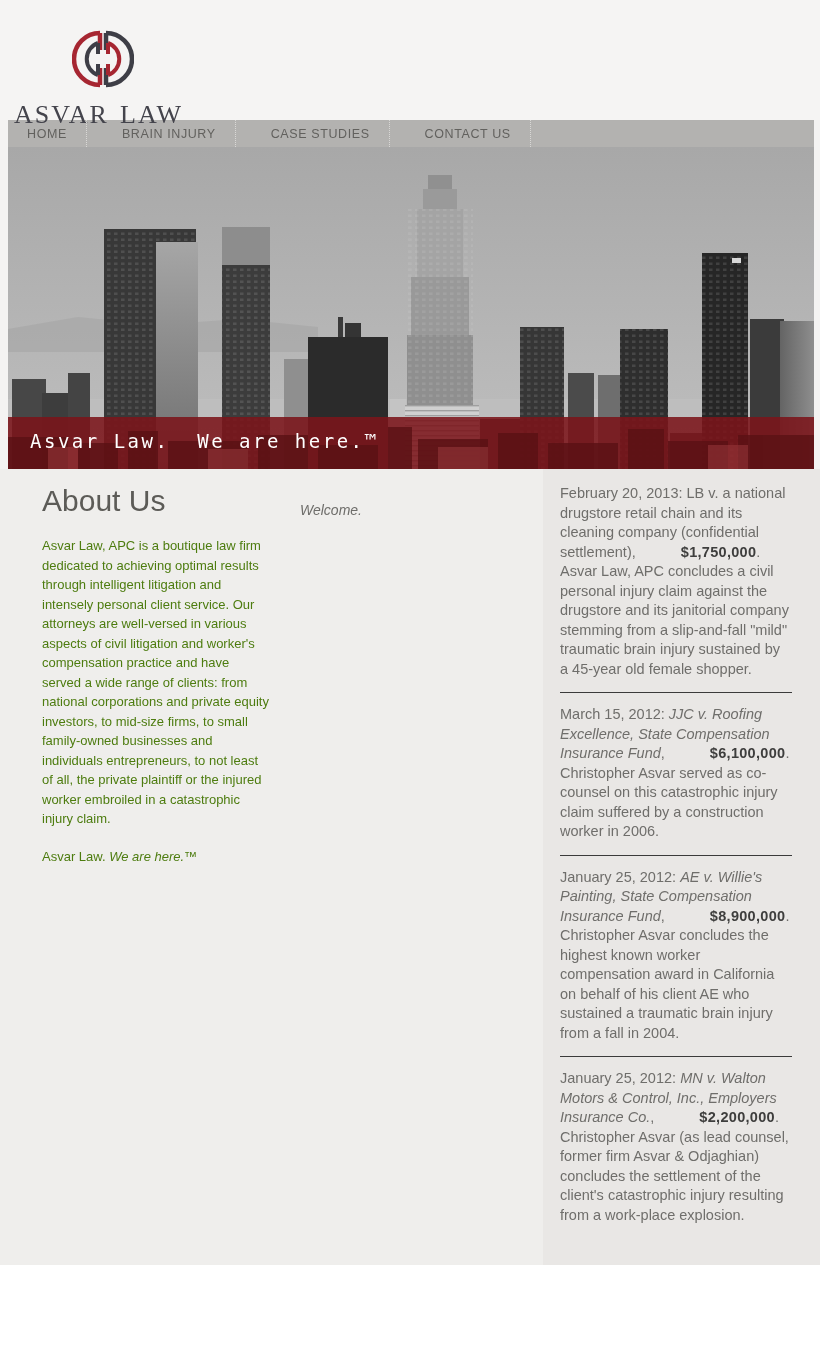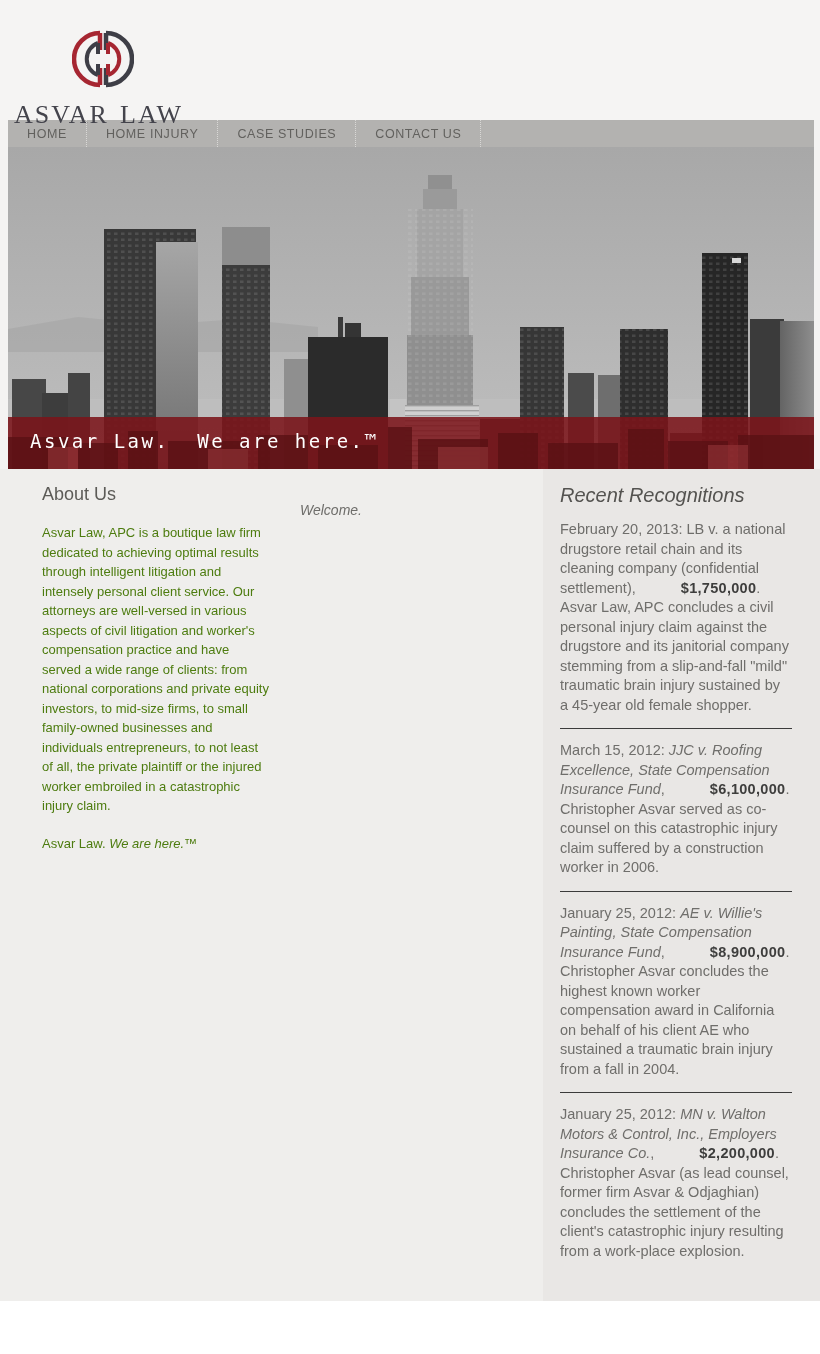--- a/index.html
+++ b/index.html
@@ -16,21 +16,21 @@
   .logo { display:inline-block; cursor:pointer; }
   .logo-mark { display:block; margin:0 0 2px 58px; }
   .logo-text {
     font-family:"Liberation Serif", serif;
     font-variant:small-caps; text-transform:lowercase;
     font-size:37px; letter-spacing:2px; color:#44444c; line-height:1;
   }
 
   
   .nav { background:#b3b2b0; height:27px; margin:0 6px 0 8px; display:flex; align-items:stretch; }
-  .nav ul { display:flex; list-style:none; height:100%; }
+  .nav ul { display:flex; list-style:none; height:100%;gap:16px; }
   .nav li {
     display:flex; align-items:center; padding:0 19px;
     font-size:12.5px; letter-spacing:0.6px; color:#62615e;
     border-right:1px dotted #d9d8d6; cursor:pointer; white-space:nowrap;
   }
   .nav li:first-child { border-left:1px dotted #d9d8d6; border-left-style:none; }
 
   
   .hero { position:relative; height:322px; margin:0 6px 0 8px; overflow:hidden; }
   .hero svg.sky { position:absolute; inset:0; display:block; }
@@ -44,21 +44,21 @@
     font-family:"DejaVu Sans Mono", monospace;
     font-size:19px; letter-spacing:2.5px; color:#ffffff; white-space:pre;
   }
 
   
   .content { display:flex; background:#efeeec; min-height:772px; align-items:stretch; }
   .col-left { width:270px; padding:15px 0 30px 42px; flex:0 0 auto; }
   .col-mid  { width:218px; margin-left:30px; padding-top:33px; flex:0 0 auto; }
   .col-right{ flex:1 1 auto; margin-left:25px; background:#e9e7e5; padding:15px 28px 40px 17px; }
 
-  .about-heading { font-size:18px; font-weight:400; color:#5c5b57; margin-bottom:18px; }
+  .about-heading { font-size:30px; font-weight:400; color:#5c5b57; margin-bottom:18px; }
   .col-left p { font-size:13px; line-height:19.5px; color:#4d7c0f; margin-bottom:14px; }
   .signature { font-size:15px; color:#7c7b78; margin-top:18px; }
   .signature .it { font-style:italic; }
 
   .col-mid .welcome-heading { font-style:italic; font-size:14px; color:#6e6d6a; margin-bottom:27px; }
   .col-mid .welcome-body { font-style:italic; font-size:17px; line-height:27px; color:#6e6d6a; }
 
   .rec-heading { font-style:italic; font-weight:400; font-size:20px; color:#545350; margin-bottom:13px; }
   .rec-entry { font-size:14.5px; line-height:19.5px; color:#6f6e6b; }
   .rec-entry .r-i { font-style:italic; }
@@ -90,21 +90,21 @@
         <path d="M36 15 L36 26" stroke="#a62631" stroke-width="4"></path>
         <path d="M36 36 L36 47" stroke="#a62631" stroke-width="4"></path>
       </svg>
       <div class="logo-text">Asvar Law</div>
     </div>
   </div>
 
   <div class="nav">
     <ul>
         <li>HOME</li>
-        <li>HOME INJURY</li>
+        <li>BRAIN INJURY</li>
         <li>CASE STUDIES</li>
         <li>CONTACT US</li>
       </ul>
   </div>
 
   <div class="hero">
     <svg class="sky" width="806" height="322" viewBox="0 0 806 322" preserveAspectRatio="none">
       <defs>
         <linearGradient id="sky" x1="0" y1="0" x2="0" y2="1">
           <stop offset="0" stop-color="#a8a8a8"></stop>
@@ -207,21 +207,20 @@
           <p>Asvar Law, APC is a boutique law firm dedicated to achieving optimal results through intelligent litigation and intensely personal client service.   Our attorneys are well-versed in various aspects of civil litigation and worker's compensation practice and have served a wide range of clients: from national corporations and private equity investors, to mid-size firms, to small family-owned businesses and individuals entrepreneurs, to not least of all, the private plaintiff or the injured worker embroiled in a catastrophic injury claim.</p>
         </div>
       <p class="signature"><span>Asvar Law.  </span><span class="it">We are here.™</span></p>
     </div>
 
     <div class="col-mid">
       <div class="welcome-heading">Welcome.</div>
     </div>
 
     <div class="col-right">
-      <h2 class="rec-heading">Recent Recognitions</h2>
       <div>
           <p class="rec-entry"><span class="r-n">February 20, 2013:  LB v. a national drugstore retail chain and its cleaning company (confidential settlement), </span><span class="r-b">$1,750,000</span><span class="r-n">.  Asvar Law, APC concludes a civil personal injury claim against the drugstore and its janitorial company stemming from a slip-and-fall "mild" traumatic brain injury sustained by a 45-year old female shopper.</span></p>
           <hr class="rec-sep">
           <p class="rec-entry"><span class="r-n">March 15, 2012: </span><span class="r-i">JJC v. Roofing Excellence, State Compensation Insurance Fund</span><span class="r-n">, </span><span class="r-b">$6,100,000</span><span class="r-n">. Christopher Asvar served as co-counsel on this catastrophic injury claim suffered by a construction worker in 2006.</span></p>
           <hr class="rec-sep">
           <p class="rec-entry"><span class="r-n">January 25, 2012:  </span><span class="r-i">AE v. Willie's Painting, State Compensation Insurance Fund</span><span class="r-n">, </span><span class="r-b">$8,900,000</span><span class="r-n">.  Christopher Asvar concludes the highest known worker compensation award in California on behalf of his client AE who sustained a traumatic brain injury from a fall in 2004.</span></p>
           <hr class="rec-sep">
           <p class="rec-entry"><span class="r-n">January 25, 2012:  </span><span class="r-i">MN v. Walton Motors &amp; Control, Inc., Employers Insurance Co.</span><span class="r-n">, </span><span class="r-b">$2,200,000</span><span class="r-n">. Christopher Asvar (as lead counsel, former firm Asvar &amp; Odjaghian) concludes the settlement of the client's catastrophic injury resulting from a work-place explosion.</span></p>
         </div>
     </div>

